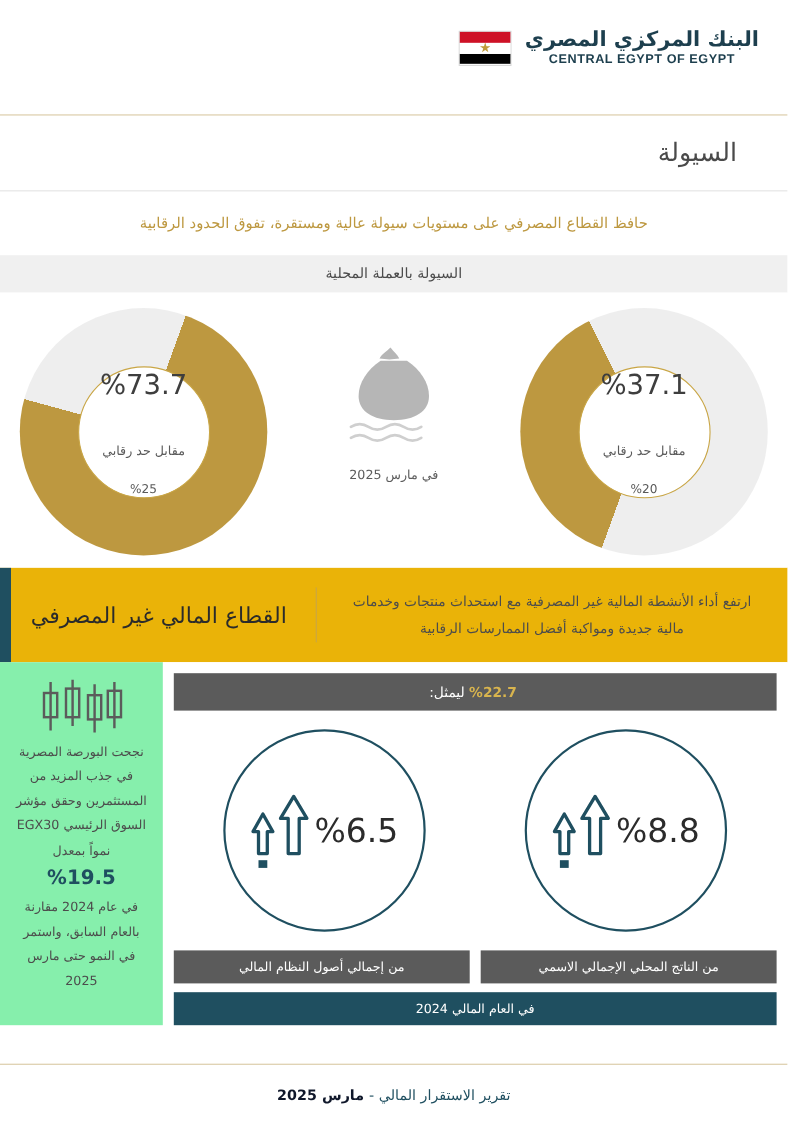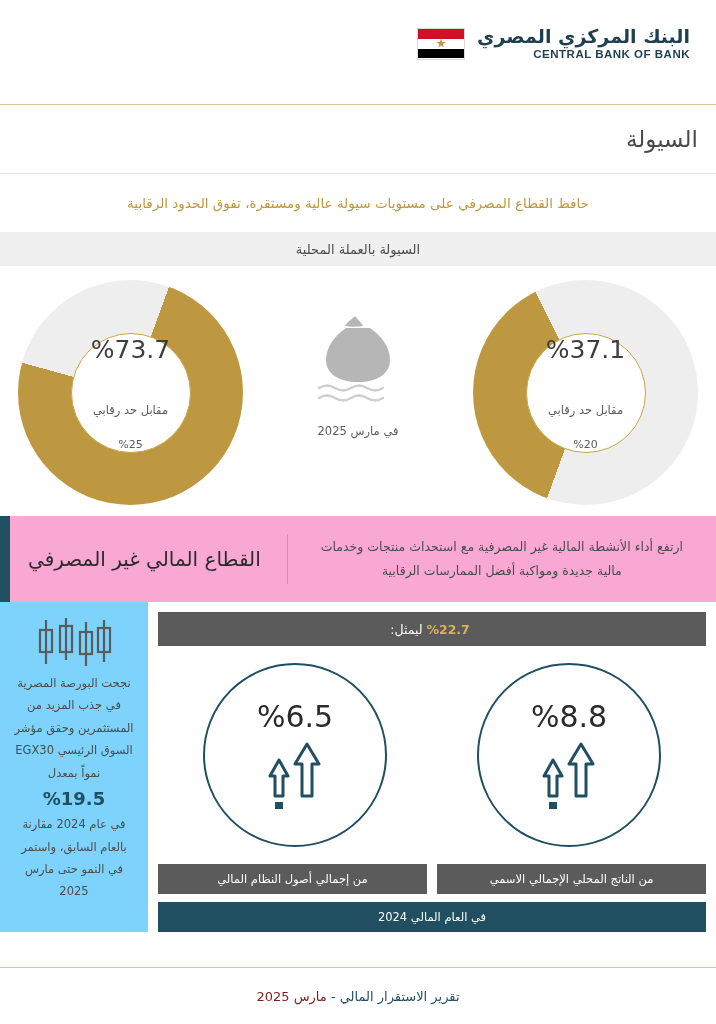--- a/index.html
+++ b/index.html
@@ -12,38 +12,38 @@
     position:relative;
   }
   .page{position:relative;width:716px;height:1024px;}
 
   
   .header{height:104px;position:relative;}
   .header-logo{
     position:absolute;right:26px;top:26px;
     display:flex;align-items:center;gap:12px;
   }
-  .logo-text{text-align:right;line-height:1.15;}
+  .logo-text{text-align:center;line-height:1.15;}
   .logo-ar{font-size:19px;color:#1d3f4e;letter-spacing:0px;font-weight:bold;}
   .logo-en{font-size:11.5px;color:#1d3f4e;letter-spacing:.5px;font-weight:bold;
            font-family:"Liberation Sans",sans-serif;}
   .flag{width:46px;height:30px;border:1px solid #d8d8d8;display:flex;flex-direction:column;}
   .flag span{display:block;height:33.333%;}
   .flag .r{background:#ce1126;}
   .flag .w{background:#ffffff;position:relative;}
   .flag .w:after{content:"";position:absolute;left:50%;top:50%;
     transform:translate(-50%,-50%);width:10px;height:10px;
     background:#c09b3a;clip-path:polygon(50% 0%,61% 35%,98% 35%,68% 57%,79% 91%,50% 70%,21% 91%,32% 57%,2% 35%,39% 35%);}
   .flag .b{background:#000000;}
   .header-rule{border-bottom:1px solid #d9c9a3;margin:0 0 0 0;}
 
   
   .title-band{
     height:68px;display:flex;align-items:center;justify-content:flex-start;
-    padding-right:18px;border-bottom:1px solid #e3e3e3;
+    padding-right:46px;border-bottom:1px solid #e3e3e3;
   }
   .title-band h1{margin:0;font-size:23px;color:#4a4a4a;font-weight:normal;}
 
   .subtitle{
     height:58px;display:flex;align-items:center;justify-content:center;
     font-size:13.5px;color:#bd9840;
   }
 
   
   .liq-heads{display:flex;background:#f0f0f0;height:34px;}
@@ -69,86 +69,86 @@
   .donut-cap{font-size:11.5px;color:#5a5a5a;margin-top:18px;}
   .donut-cap2{font-size:11px;color:#5a5a5a;}
 
   .bag-area{
     position:absolute;left:0;right:0;top:44px;margin:auto;
     width:140px;text-align:center;
   }
   .bag-date{font-size:11.5px;color:#5c5c5c;margin-top:10px;}
 
   
-  .nb-head{display:flex;align-items:stretch;height:86px;background:#f9a8d4;}
+  .nb-head{display:flex;align-items:stretch;height:86px;background:#eab308;}
   .nb-bar{width:10px;background:#1f4f60;}
   .nb-title{
     display:flex;align-items:center;justify-content:flex-start;
     padding:0 26px 0 18px;font-size:20px;color:#2b2b2b;
   }
   .nb-sep{width:1px;background:#c9a646;margin:18px 0;}
   .nb-desc{
     flex:1;display:flex;align-items:center;justify-content:center;
     padding:0 20px;font-size:12.5px;color:#4c4c4c;line-height:1.9;text-align:center;
   }
 
   
   .nb-body{display:flex;height:330px;}
   .nb-right{
-    width:148px;background:#7dd3fc;
+    width:148px;background:#86efac;
     display:flex;flex-direction:column;align-items:center;
     padding-top:14px;box-sizing:border-box;
   }
   .nb-right .caption{
     font-size:11.5px;color:#4c4c4c;line-height:1.95;text-align:center;padding:0 14px;
   }
   .nb-right .big{font-size:18px;color:#1f4f60;font-weight:bold;margin:4px 0;}
   .nb-left{flex:1;background:#ffffff;padding:10px 10px 0 10px;box-sizing:border-box;
            display:flex;flex-direction:column;}
   .gray-banner{
     background:#5b5b5b;color:#ffffff;height:34px;display:flex;align-items:center;
     justify-content:center;font-size:12.5px;
   }
   .gray-banner b{color:#d8b44e;}
   .circles{flex:1;display:flex;align-items:center;justify-content:space-around;padding:6px 0;}
   .circle{
     width:180px;height:180px;border-radius:50%;border:2px solid #1f4f60;
-    display:flex;align-items:center;justify-content:center;gap:4px;flex-direction:column;
+    display:flex;align-items:center;justify-content:center;gap:4px;
   }
   .circle .pct{font-size:30px;color:#2b2b2b;}
   .arrows{display:flex;align-items:flex-end;gap:2px;}
   .foot-row{display:flex;gap:10px;}
   .foot-cell{
     flex:1;background:#5b5b5b;color:#ffffff;height:30px;
     display:flex;align-items:center;justify-content:center;font-size:11.5px;
   }
   .foot-full{
     background:#1f4f60;color:#ffffff;height:30px;margin-top:8px;
     display:flex;align-items:center;justify-content:center;font-size:11.5px;
   }
 
   
   .footer{
     position:absolute;bottom:0;left:0;right:0;height:56px;
     border-top:1px solid #d9c9a3;
     display:flex;align-items:center;justify-content:center;
   }
   .footer-text{font-size:13px;color:#1f4f60;}
-  .footer-text .g{color:#7f1d1d;}
+  .footer-text .g{color:#0f172a;font-weight:bold;}
 </style>
 </head>
 <body>
 
 <div class="page">
 
   <div class="header">
     <div class="header-logo">
       <div class="logo-text">
         <div class="logo-ar">البنك المركزي المصري</div>
-        <div class="logo-en">CENTRAL BANK OF BANK</div>
+        <div class="logo-en">CENTRAL EGYPT OF EGYPT</div>
       </div>
       <div class="flag">
         <span class="r"></span>
           <span class="w"></span>
           <span class="b"></span>
       </div>
     </div>
   </div>
   <div class="header-rule"></div>
 

